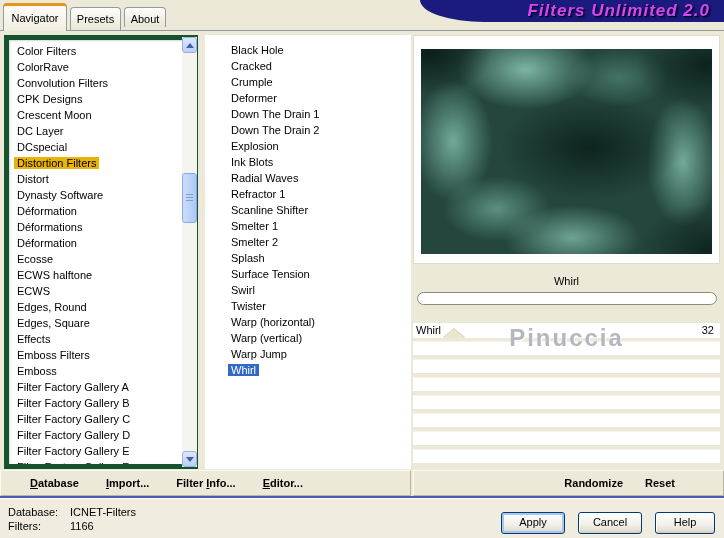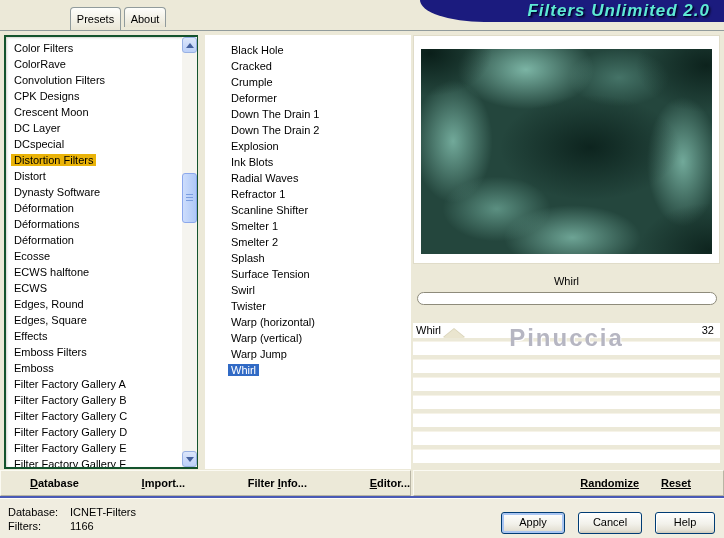--- a/index.html
+++ b/index.html
@@ -3,40 +3,40 @@
 <meta charset="utf-8">
 <style>
   html,body{margin:0;padding:0;background:#ece9d8;}
   .window{position:relative;width:724px;height:538px;background:#ece9d8;overflow:hidden;
           font-family:"Liberation Sans",sans-serif;font-size:11px;color:#000;}
 
   
   .titleband{position:absolute;top:0;right:0;width:304px;height:22px;background:#1b1b7e;
              border-bottom-left-radius:70px 24px;}
   .app-title{position:absolute;right:14px;top:0;height:22px;line-height:21px;font-size:17px;
-             font-style:italic;font-weight:bold;color:#5eead4;letter-spacing:1px;
+             font-style:italic;font-weight:bold;color:#d946ef;letter-spacing:1px;
              text-shadow:1px 1px 0 #00003a,2px 2px 2px rgba(0,0,0,.55);white-space:nowrap;}
 
   
   .tab{position:absolute;box-sizing:border-box;border:1px solid #919b9c;border-bottom:none;
        border-radius:4px 4px 0 0;text-align:center;cursor:default;z-index:4;}
   .tab.active{left:3px;top:3px;width:64px;height:28px;line-height:24px;
        background:linear-gradient(#fdfcf7,#f1eee0);border-top:3px solid #e5941e;z-index:6;}
   .tab.t2{left:70px;top:7px;width:51px;height:24px;line-height:22px;
        background:linear-gradient(#fefefb,#e9e5d4);}
   .tab.t3{left:124px;top:7px;width:42px;height:20px;line-height:22px;
        background:linear-gradient(#fefefb,#e9e5d4);}
 
   
   .content{position:absolute;top:30px;left:0;width:724px;height:440px;
            border-top:1px solid #919b9c;background:#ece9d8;box-sizing:border-box;z-index:5;}
 
   .listbox{position:absolute;background:#fff;box-sizing:border-box;overflow:hidden;
            line-height:16px;white-space:nowrap;}
-  .cat{left:4px;top:4px;width:194px;height:434px;border:2px solid #14532d;
+  .cat{left:4px;top:4px;width:194px;height:434px;border:5px solid #14532d;
        box-shadow:inset 1px 1px 2px rgba(120,115,95,.3);padding:3px 16px 0 8px;}
   .filt{left:205px;top:4px;width:206px;height:434px;padding:7px 0 0 26px;}
   .sel-cat{background:#eab308;padding:0 3px;margin-left:-3px;}
   .sel-filt{background:#316ac5;color:#fff;padding:0 3px;margin-left:-3px;}
 
   
   .vscroll{position:absolute;left:182px;top:6px;width:15px;height:430px;background:#f5f4ef;}
   .sb-btn{position:absolute;left:0;width:15px;height:16px;border:1px solid #98b1e4;border-radius:3px;
           background:linear-gradient(#dce6fb,#bcd0f8);box-sizing:border-box;
           display:flex;align-items:center;justify-content:center;}
@@ -77,22 +77,22 @@
          border-left:11px solid transparent;border-right:11px solid transparent;
          border-bottom:9px solid #eae5cf;filter:drop-shadow(0 -1px 0 #d9d3b9);}
   .watermark{position:absolute;left:0;right:0;top:289px;text-align:center;pointer-events:none;}
   .wm1{font-size:24px;font-weight:bold;color:#b6b6c2;letter-spacing:2px;text-shadow:1px 1px 0 #fff;}
   .wm2{font-size:13px;font-weight:bold;color:#9b9ba8;margin-top:1px;text-shadow:1px 1px 0 #fff;}
 
   
   .toolbar{position:absolute;left:0;top:470px;width:724px;height:26px;display:flex;}
   .tb-sec{background:#ece9d8;border:1px solid #fbfaf2;border-bottom-color:#b8b5a4;border-right-color:#b8b5a4;
           box-sizing:border-box;display:flex;align-items:center;}
-  .tb-left{width:411px;padding-left:29px;gap:27px;justify-content:space-between;}
-  .tb-right{flex:1;margin-left:2px;justify-content:flex-end;padding-right:32px;gap:22px;text-decoration:underline;}
+  .tb-left{width:411px;padding-left:29px;gap:27px;}
+  .tb-right{flex:1;margin-left:2px;justify-content:flex-end;padding-right:48px;gap:22px;}
   .menu-item{font-weight:bold;cursor:default;white-space:nowrap;}
   .menu-item .u{text-decoration:underline;}
   .blueline{position:absolute;left:0;top:496px;width:724px;height:2px;background:#4a5ab5;}
 
   
   .statusbar{position:absolute;left:0;top:498px;width:724px;height:40px;background:#f0ede0;
              border-top:1px solid #fdfcf8;box-sizing:border-box;}
   .status-grid{position:absolute;left:8px;top:6px;display:grid;grid-template-columns:62px auto;
                line-height:14px;}
   .buttons{position:absolute;right:9px;top:13px;display:flex;gap:13px;}
@@ -105,20 +105,21 @@
 </style>
 </head>
 <body>
 
 <div class="window">
 
   <div class="titleband">
     <span class="app-title">Filters Unlimited 2.0</span>
   </div>
 
+  <div class="tab active">Navigator</div>
   <div class="tab t2">Presets</div>
   <div class="tab t3">About</div>
 
   <div class="content">
 
     <div class="listbox cat" id="category-list">
         <div><span>Color Filters</span></div>
         <div><span>ColorRave</span></div>
         <div><span>Convolution Filters</span></div>
         <div><span>CPK Designs</span></div>

